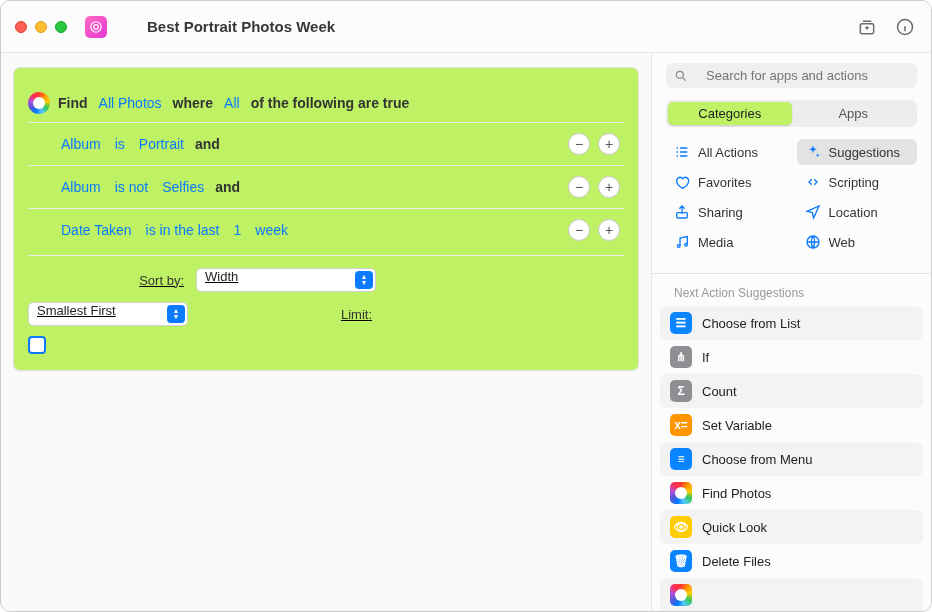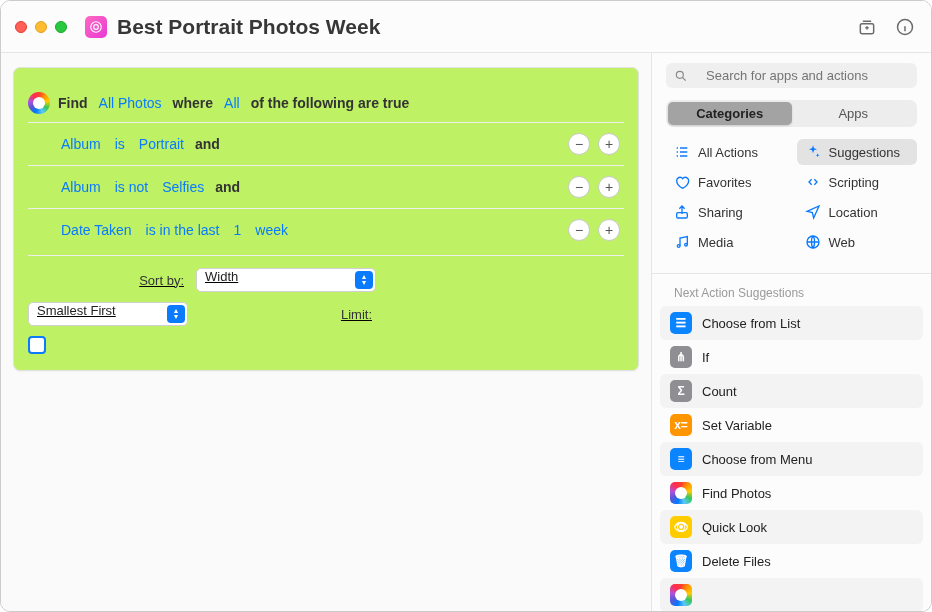--- a/index.html
+++ b/index.html
@@ -5,21 +5,21 @@
     * { box-sizing: border-box; margin: 0; padding: 0; font-family: -apple-system, BlinkMacSystemFont, "Segoe UI", sans-serif; }
     body { width: 932px; height: 612px; background: #fff; overflow: hidden; }
     .window { width: 932px; height: 612px; border: 1px solid #ccc; border-radius: 10px; overflow: hidden; display: flex; flex-direction: column; background: #fafafa; }
     .titlebar { height: 52px; display: flex; align-items: center; padding: 0 14px; border-bottom: 1px solid #e5e5e5; background: #fcfcfc; }
     .traffic { display: flex; gap: 8px; margin-right: 18px; }
     .traffic-dot { width: 12px; height: 12px; border-radius: 50%; }
     .dot-red { background: #ff5f57; border: 0.5px solid #e33e32; }
     .dot-yellow { background: #febc2e; border: 0.5px solid #e0a028; }
     .dot-green { background: #28c840; border: 0.5px solid #17a82e; }
     .app-icon { width: 22px; height: 22px; border-radius: 5px; background: linear-gradient(135deg,#ff6ac1,#e838d6); display: flex; align-items: center; justify-content: center; margin-right: 10px; color: #fff; }
-    .title-text { font-size: 21px; font-weight: 600; color: #373737; flex: 1; }
+    .title-text { font-size: 15px; font-weight: 600; color: #373737; flex: 1; margin-left: 30px; }
     .titlebar-actions { display: flex; gap: 22px; align-items: center; color: #6b6b6b; margin-right: 10px; }
     .titlebar-actions svg, .side-tb svg { display: block; }
     .main { flex: 1; display: flex; min-height: 0; }
     .canvas { flex: 1; padding: 14px 12px; overflow: auto; background: #fafafa; }
     .action-card { background: #bef264; border: 1px solid #e2e2e2; border-radius: 7px; padding: 24px 14px 16px 14px; box-shadow: 0 1px 2px rgba(0,0,0,0.04); }
     .predicate-head { display: flex; align-items: center; gap: 8px; font-size: 14px; margin-bottom: 8px; }
     .photos-icon { width: 22px; height: 22px; border-radius: 50%; background: conic-gradient(#ff3b30,#ff9500,#ffcc00,#34c759,#5ac8fa,#007aff,#5856d6,#af52de,#ff2d55,#ff3b30); position: relative; }
     .photos-icon::after { content:""; position:absolute; inset:5px; background:#fff; border-radius:50%; }
     .token { color: #0a7aff; font-weight: 500; background: rgba(10,122,255,0.0); padding: 1px 3px; border-radius: 3px; }
     .plain { color: #333; font-weight: 600; }
@@ -31,21 +31,21 @@
     .mac-select { display: flex; align-items: flex-start; border: 1px solid #d0d0d0; border-radius: 5px; height: 24px; padding: 0 26px 0 8px; position: relative; background: #fff; font-size: 13px; color: #222; }
     .mac-select .caret { position: absolute; right: 2px; top: 2px; bottom: 2px; width: 18px; border-radius: 4px; background: #0a7aff; display: flex; flex-direction: column; align-items: center; justify-content: center; color: #fff; font-size: 8px; line-height: 6px; }
     .mac-check { width: 18px; height: 18px; border: 2px solid #0a7aff; border-radius: 4px; background: #fff; }
     .sidebar { width: 280px; border-left: 1px solid #e5e5e5; display: flex; flex-direction: column; background: #fcfcfc; }
     .side-tb { height: 52px; margin-top: -52px; display: flex; align-items: center; justify-content: flex-end; gap: 18px; padding: 0 16px; color: #6b6b6b; border-bottom: 1px solid #e5e5e5; background: #fcfcfc; position: relative; }
     .sidebar-wrap { position: relative; }
     .search { margin: 10px 14px 8px 14px; display: flex; align-items: flex-end; gap: 18px; background: rgba(0,0,0,0.05); border-radius: 6px; padding: 5px 8px; color: #8a8a8a; }
     .search input { border: none; outline: none; background: transparent; font-size: 13px; flex: 1; color: #333; }
     .seg { margin: 4px 14px 10px 14px; display: flex; background: #ededed; border-radius: 7px; padding: 2px; }
     .seg-item { flex: 1; text-align: center; font-size: 13px; padding: 4px 0; border-radius: 5px; color: #555; cursor: pointer; }
-    .seg-item.active { background: #a3a3a3; box-shadow: 0 1px 2px rgba(0,0,0,0.15); color: #222; font-weight: bold; }
+    .seg-item.active { background: #bef264; box-shadow: 0 1px 2px rgba(0,0,0,0.15); color: #222; }
     .categories { display: grid; grid-template-columns: 1fr 1fr; gap: 4px 10px; padding: 2px 14px 10px 14px; font-size: 13px; }
     .cat { display: flex; align-items: center; gap: 8px; padding: 5px 8px; border-radius: 6px; color: #333; cursor: pointer; }
     .cat.selected { background: #e3e3e3; }
     .cat .ci { width: 16px; height: 16px; display: flex; align-items: center; justify-content: center; color: #0a7aff; }
     .divider { height: 1px; background: #e5e5e5; margin: 4px 0; }
     .section-head { font-size: 12px; color: #9a9a9a; font-weight: 500; padding: 8px 22px 6px 22px; }
     .suggestions { display: flex; flex-direction: column; padding: 0 8px 10px 8px; overflow: auto; }
     .sug { display: flex; align-items: center; gap: 10px; padding: 6px 10px; border-radius: 6px; font-size: 13px; color: #222; cursor: pointer; }
     .sug:nth-child(odd) { background: #f3f3f3; }
     .sug .si { width: 22px; height: 22px; border-radius: 5px; display: flex; align-items: center; justify-content: center; color: #fff; font-size: 12px; font-weight: 600; }

